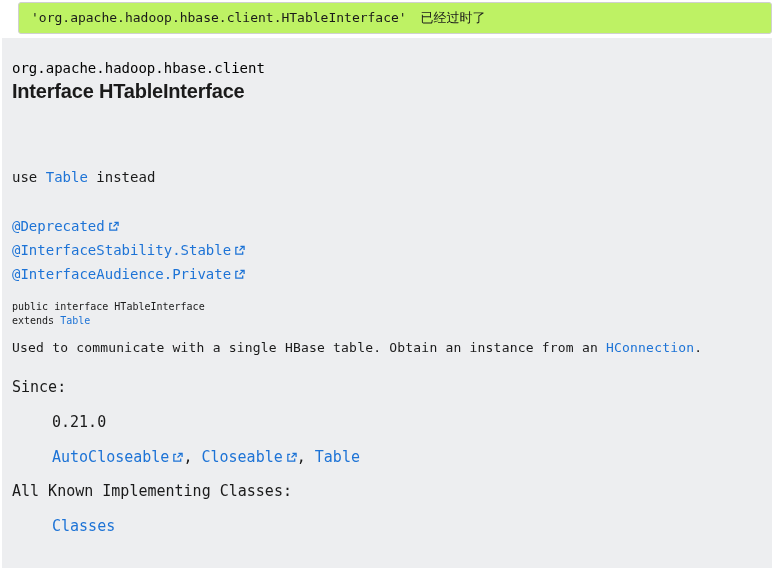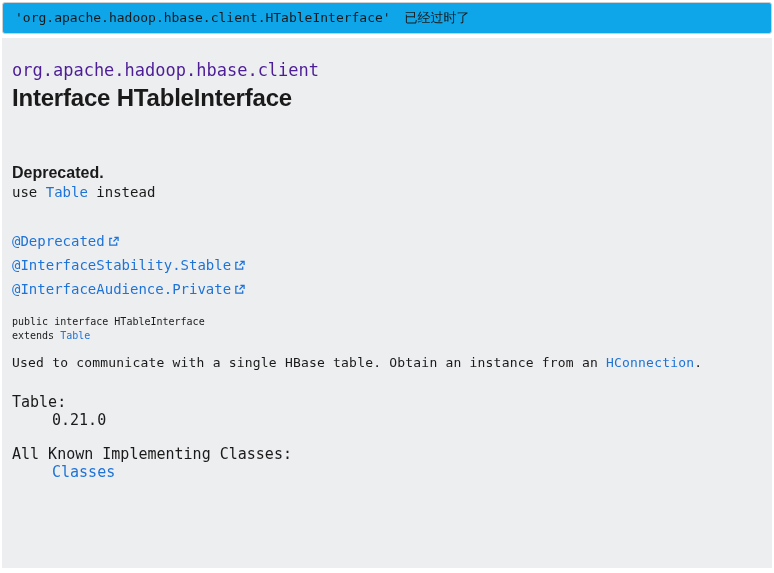--- a/index.html
+++ b/index.html
@@ -9,43 +9,43 @@
     font-family: "Consolas", "Menlo", "DejaVu Sans Mono", monospace;
     font-size: 14px;
     color: #1a1a1a;
     background: #fff;
     width: 774px;
   }
   .quote-bar {
     border: 1px solid #d0d0d0;
     border-radius: 3px;
     padding: 6px 12px;
-    margin: 2px 2px 0 2px;
+    margin: 2px 2px 0 18px;
     font-size: 13px;
-    background: #0ea5e9;
+    background: #bef264;
   }
   .quote-bar .path { font-family: monospace; }
   .quote-bar .zh { font-family: "Microsoft YaHei","SimSun",sans-serif; margin-left: 6px; }
   .doc {
     background: #edeef0;
     padding: 22px 10px 20px 10px;
     margin: 4px 2px 0 2px;
     min-height: 530px;
   }
   .pkg {
     font-family: monospace;
-    font-size: 17px;
-    color: #4c1d95;
+    font-size: 14px;
+    color: #000000;
     margin-bottom: 4px;
   }
   h1.iface {
     font-family: "Segoe UI", Arial, sans-serif;
     font-weight: 700;
-    font-size: 24px;
-    margin: 2px 0 52px 0;
+    font-size: 20px;
+    margin: 2px 0 66px 0;
     letter-spacing: -0.2px;
   }
   .deprecated-block { margin-bottom: 30px; }
   .deprecated-label {
     font-family: "Segoe UI", Arial, sans-serif;
     font-weight: 700;
     font-size: 16px;
   }
   .deprecated-note {
     font-family: monospace;
@@ -80,42 +80,41 @@
     letter-spacing: 0.2px;
   }
   .section-label {
     font-family: monospace;
     font-size: 15px;
     margin-top: 16px;
   }
   .section-body {
     font-family: monospace;
     font-size: 15px;
-    margin: 0 0 12px 40px;
+    margin: 17px 0 12px 40px;
   }
   .section-body a { color: #1d73d6; text-decoration: none; }
   .comma { font-family: monospace; }
 </style>
 </head>
 <body>
 
 <div class="quote-bar">
   <span class="path">'org.apache.hadoop.hbase.client.HTableInterface'</span>
   <span class="zh">已经过时了</span>
 </div>
 
 <div class="doc">
 
   <div class="pkg">org.apache.hadoop.hbase.client</div>
   <h1 class="iface">
     <span>Interface </span><span>HTableInterface</span>
   </h1>
 
   <div class="deprecated-block">
-    <div class="deprecated-label">Deprecated.</div>
     <div class="deprecated-note">
       <span>use </span><a class="link" href="#">Table</a><span> instead</span>
     </div>
   </div>
 
   <div class="annotations" id="annotations">
       <div><a href="#" class="link">@Deprecated</a><span class="ext-icon"><svg viewBox="0 0 12 12" width="11" height="11">
             <path fill="none" stroke="#1d73d6" stroke-width="1.4" d="M4.5 2.5H2v7.5h7.5V7M6 6l4.5-4.5M7 1.5h4v4"></path>
           </svg></span></div>
       <div><a href="#" class="link">@InterfaceStability.Stable</a><span class="ext-icon"><svg viewBox="0 0 12 12" width="11" height="11">
@@ -126,20 +125,25 @@
           </svg></span></div>
     </div>
 
   <div class="signature"><span>public interface HTableInterface</span>
 <span>extends </span><a class="link" href="#">Table</a></div>
 
   <div class="desc">
     <span>Used to communicate with a single HBase table. Obtain an instance from an </span><a class="link" href="#">HConnection</a><span>.</span>
   </div>
 
-  <div class="section-label">Table:</div>
+  <div class="section-label">Since:</div>
   <div class="section-body">0.21.0</div>
 
+  <div class="section-body" id="superinterfaces"><a href="#" class="link">AutoCloseable</a><span class="ext-icon"><svg viewBox="0 0 12 12" width="11" height="11">
+          <path fill="none" stroke="#1d73d6" stroke-width="1.4" d="M4.5 2.5H2v7.5h7.5V7M6 6l4.5-4.5M7 1.5h4v4"></path>
+        </svg></span><span class="comma">, </span><a href="#" class="link">Closeable</a><span class="ext-icon"><svg viewBox="0 0 12 12" width="11" height="11">
+          <path fill="none" stroke="#1d73d6" stroke-width="1.4" d="M4.5 2.5H2v7.5h7.5V7M6 6l4.5-4.5M7 1.5h4v4"></path>
+        </svg></span><span class="comma">, </span><a href="#" class="link">Table</a></div>
 
   <div class="section-label">All Known Implementing Classes:</div>
   <div class="section-body" id="implementing"><a href="#" class="link">Classes</a></div>
 
 </div>
 
 </body></html>

